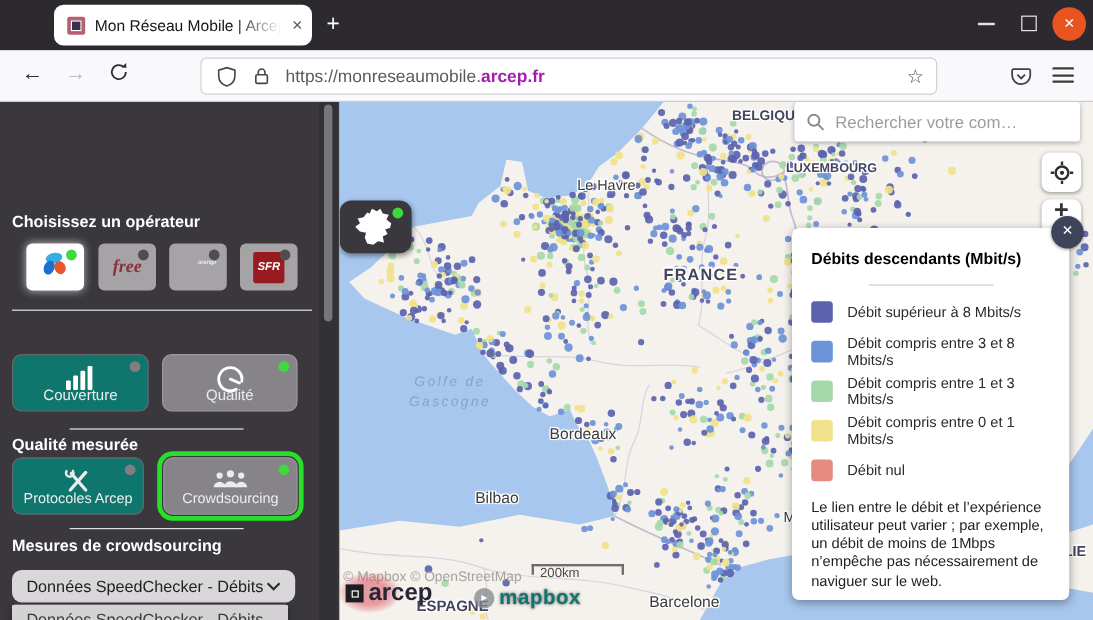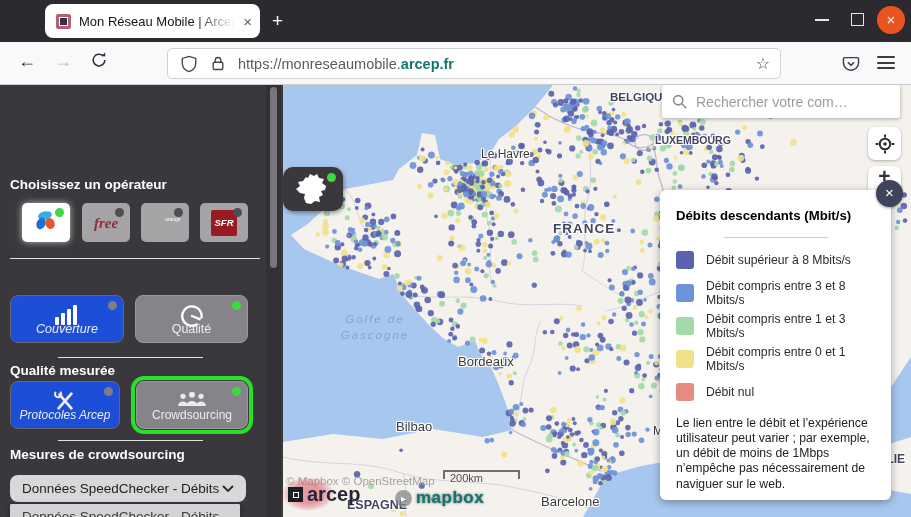--- a/index.html
+++ b/index.html
@@ -20,42 +20,42 @@
   .win-max { position:absolute; left:851px; top:13px; width:13px; height:13px; border:1.5px solid #e8e6e3; }
   .win-close { position:absolute; left:877px; top:6px; width:28px; height:28px; border-radius:50%; background:#e95420;
                color:#fff; font-size:15px; line-height:27px; text-align:center; }
 
   .toolbar { position:absolute; left:0; top:42px; width:911px; height:43px; background:#f9f9fb; border-bottom:1px solid #ccc; }
   .nav-glyph { position:absolute; top:9px; font-size:18px; color:#2f2f33; }
   .nav-fwd { color:#bdbdc0; }
   .urlbar { position:absolute; left:167px; top:6px; width:614px; height:31px; background:#fff; border:1px solid #d0d0d6;
             border-radius:5px; display:flex; align-items:center; padding:0 10px 0 12px; }
   .url-text { font-size:14.5px; color:#5a5a5f; margin-left:12px; white-space:nowrap; }
-  .url-domain { color:#0f766e; font-weight:bold;margin-top:41px; }
+  .url-domain { color:#a21caf; font-weight:bold;margin-top:41px; }
   .star { margin-left:auto; font-size:16px; color:#4a4a4f; }
   .hamburger { position:absolute; left:877px; top:14px; width:18px; display:flex; flex-direction:column; gap:3.5px; }
   .hamburger span { height:2px; background:#3c3c3e; border-radius:1px; }
 
   
   .content { position:absolute; left:0; top:85px; width:911px; height:432px; display:flex; }
   .sidebar { position:relative; width:283px; height:432px; background:#3a383c; flex:0 0 auto; color:#fff; }
   .map { position:relative; flex:1; height:432px; background:#f5f2ed; overflow:hidden; }
 
   
   .sb-heading { position:absolute; left:10px; font-size:13.5px; font-weight:bold; color:#fff; }
   .op-btn { position:absolute; top:118px; width:48px; height:39px; border-radius:5px; background:#a5a3a6; }
   .op-btn.active { background:#fff; box-shadow:0 0 7px rgba(255,255,255,.65); }
   .op-logo { position:absolute; left:50%; top:50%; transform:translate(-50%,-50%); }
   .status-dot { position:absolute; top:5px; right:6px; width:9px; height:9px; border-radius:50%; background:#4f4d52; }
   .status-dot.on { background:#3fd83f; }
   .sb-divider { position:absolute; height:1px; background:rgba(255,255,255,.85); }
   .big-btn { position:absolute; border-radius:8px; text-align:center; }
   .big-btn .lbl { position:absolute; bottom:6px; left:0; right:0; font-size:12.5px; color:#ededed; }
   .big-btn .ic { position:absolute; top:8px; left:0; right:0; display:flex; justify-content:center; }
-  .btn-dark { background:#1d4ed8; border:1px solid #69676c;font-style:italic; }
+  .btn-dark { background:#0f766e; border:1px solid #69676c; }
   .btn-lit  { background:#868489; border:1px solid #9a989d; }
   .hl-green { outline:4px solid #29e029; outline-offset:1px; }
   .free-logo { font-family:"Liberation Serif", serif; font-style:italic; font-weight:bold; font-size:15px; color:#8b3038; }
   .orange-logo { width:24px; height:24px; background:#e07119; position:relative; }
   .orange-logo span { position:absolute; bottom:1px; left:0; right:0; text-align:center; font-size:5px; color:#fff; }
   .sfr-logo { width:26px; height:26px; background:#971b20; border-radius:2px; color:#fff; font-weight:bold; font-style:italic;
               font-size:9.5px; line-height:26px; text-align:center; }
   .select { position:absolute; left:10px; top:390px; width:236px; height:27px; background:#d9d7d9; border-radius:8px;
             display:flex; align-items:center; padding:0 12px; font-size:13.5px; color:#1f1f1f; }
   .select svg { margin-left:auto; }
@@ -1420,21 +1420,21 @@
           </g>
       </svg>
 
       <span class="map-label lab-country" style="left:327px; top:6px; font-size:11.5px;">BELGIQUE</span>
       <span class="map-label lab-country" style="left:372px; top:49px; font-size:10.5px;">LUXEMBOURG</span>
       <span class="map-label lab-country" style="left:270px; top:136px; font-size:13.5px; letter-spacing:1px;">FRANCE</span>
       <span class="map-label lab-country" style="left:64px; top:413px; font-size:12.5px;">ESPAGNE</span>
       <span class="map-label lab-country" style="left:585px; top:367px; font-size:12px;">ITALIE</span>
       <span class="map-label lab-city" style="left:198px; top:62px; font-size:12px;">Le Havre</span>
       <span class="map-label lab-city" style="left:175px; top:269px; font-size:13px;">Bordeaux</span>
-      <span class="map-label lab-city" style="left:113px; top:334px; font-size:13px;">Bilbao</span>
+      <span class="map-label lab-city" style="left:113px; top:322px; font-size:13px;">Bilbao</span>
       <span class="map-label lab-city" style="left:258px; top:409px; font-size:13px;">Barcelone</span>
       <span class="map-label lab-city" style="left:370px; top:339px; font-size:12px;">Marseille</span>
       <span class="map-label lab-sea" style="left:47px; top:228px;">Golfe de</span>
       <span class="map-label lab-sea" style="left:47px; top:244px;">Gascogne</span>
 
       <div class="scalebar">
           <span>200km</span>
         </div>
       <div class="attribution">© Mapbox © OpenStreetMap</div>
       <div class="arcep-logo">

